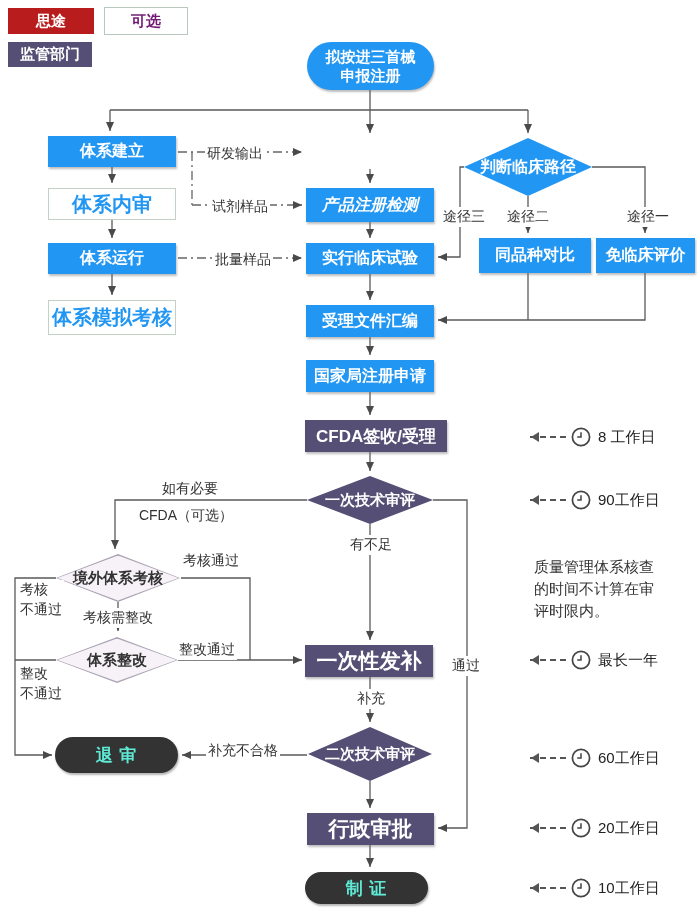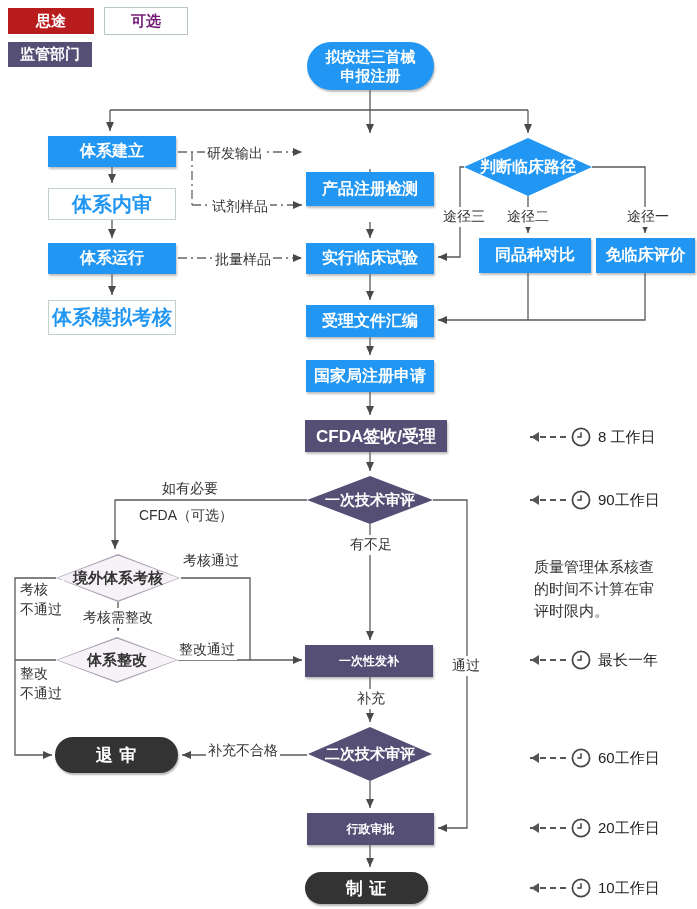--- a/index.html
+++ b/index.html
@@ -5,22 +5,22 @@
   * { margin:0; padding:0; box-sizing:border-box; }
   html,body { background:#fff; }
   body { font-family:"Liberation Sans","DejaVu Sans",sans-serif; width:697px; height:909px; }
   #canvas { position:relative; width:697px; height:909px; background:#fff; overflow:hidden; }
   svg.wires { position:absolute; left:0; top:0; z-index:1; }
 
   .node { position:absolute; z-index:2; display:flex; align-items:center; justify-content:center;
           text-align:center; font-weight:bold; }
   .blue { background:#2196F3; color:#fff; font-size:16px; box-shadow:1px 2px 2px rgba(110,110,110,.45); }
   .optional { background:#fff; border:1px solid #c3d2c6; color:#2196F3; font-size:20px; }
-  .dark { background:#564F75; color:#fff; font-size:12px; box-shadow:1px 2px 2px rgba(110,110,110,.45); }
-  .terminal { background:#333; color:#ffffff; font-size:17px; letter-spacing:1px;
+  .dark { background:#564F75; color:#fff; font-size:21px; box-shadow:1px 2px 2px rgba(110,110,110,.45); }
+  .terminal { background:#333; color:#5eead4; font-size:17px; letter-spacing:1px;
               box-shadow:1px 2px 2px rgba(110,110,110,.5); }
   .stadium { border-radius:26px; }
   .diamond { clip-path:polygon(50% 0,100% 50%,50% 100%,0 50%); box-shadow:none; }
   .blue-d  { background:#2196F3; color:#fff; font-size:16px; }
   .dark-d  { background:#564F75; color:#fff; font-size:15px; }
   .light-d { background:#aba3b3; color:#333; font-size:15px; }
   .light-d .fill { position:absolute; inset:1.5px; clip-path:polygon(50% 0,100% 50%,50% 100%,0 50%);
                    background:#f7f2f7; }
   .diamond span { position:relative; z-index:1; }
   .pre { white-space:pre-line; line-height:1.3; }
@@ -108,21 +108,21 @@
   <div class="lg lg-reg">监管部门</div>
 
   <div class="node blue stadium pre" style="left:307px;top:42px;width:127px;height:48px;font-size:15px;">拟按进三首械
 申报注册</div>
 
   <div class="node blue" style="left:48px;top:136px;width:128px;height:31px;">体系建立</div>
   <div class="node optional" style="left:48px;top:188px;width:128px;height:32px;">体系内审</div>
   <div class="node blue" style="left:48px;top:243px;width:128px;height:31px;">体系运行</div>
   <div class="node optional" style="left:48px;top:300px;width:128px;height:35px;">体系模拟考核</div>
 
-  <div class="node blue" style="left:306px;top:172px;width:128px;height:34px;">产品注册检测</div>
+  <div class="node blue" style="left:306px;top:188px;width:128px;height:34px;font-style:italic;">产品注册检测</div>
   <div class="node blue" style="left:306px;top:243px;width:128px;height:31px;">实行临床试验</div>
   <div class="node blue" style="left:306px;top:305px;width:128px;height:32px;">受理文件汇编</div>
   <div class="node blue" style="left:306px;top:360px;width:128px;height:32px;">国家局注册申请</div>
   <div class="node dark" style="left:305px;top:420px;width:142px;height:32px;font-size:17px;">CFDA签收/受理</div>
 
   <div class="node diamond blue-d" style="left:464px;top:138px;width:128px;height:58px;">
     <span>判断临床路径</span>
   </div>
   <div class="node blue" style="left:479px;top:238px;width:112px;height:35px;">同品种对比</div>
   <div class="node blue" style="left:596px;top:238px;width:99px;height:35px;">免临床评价</div>

